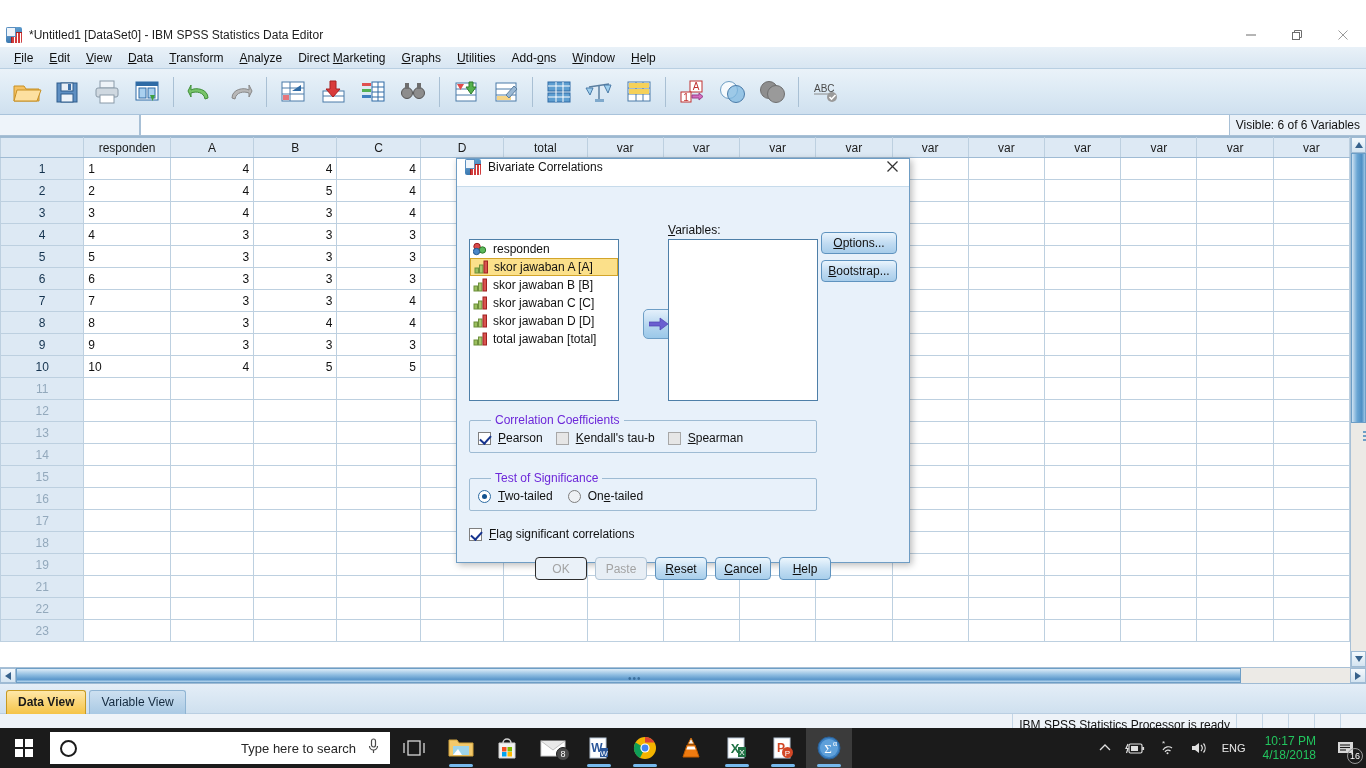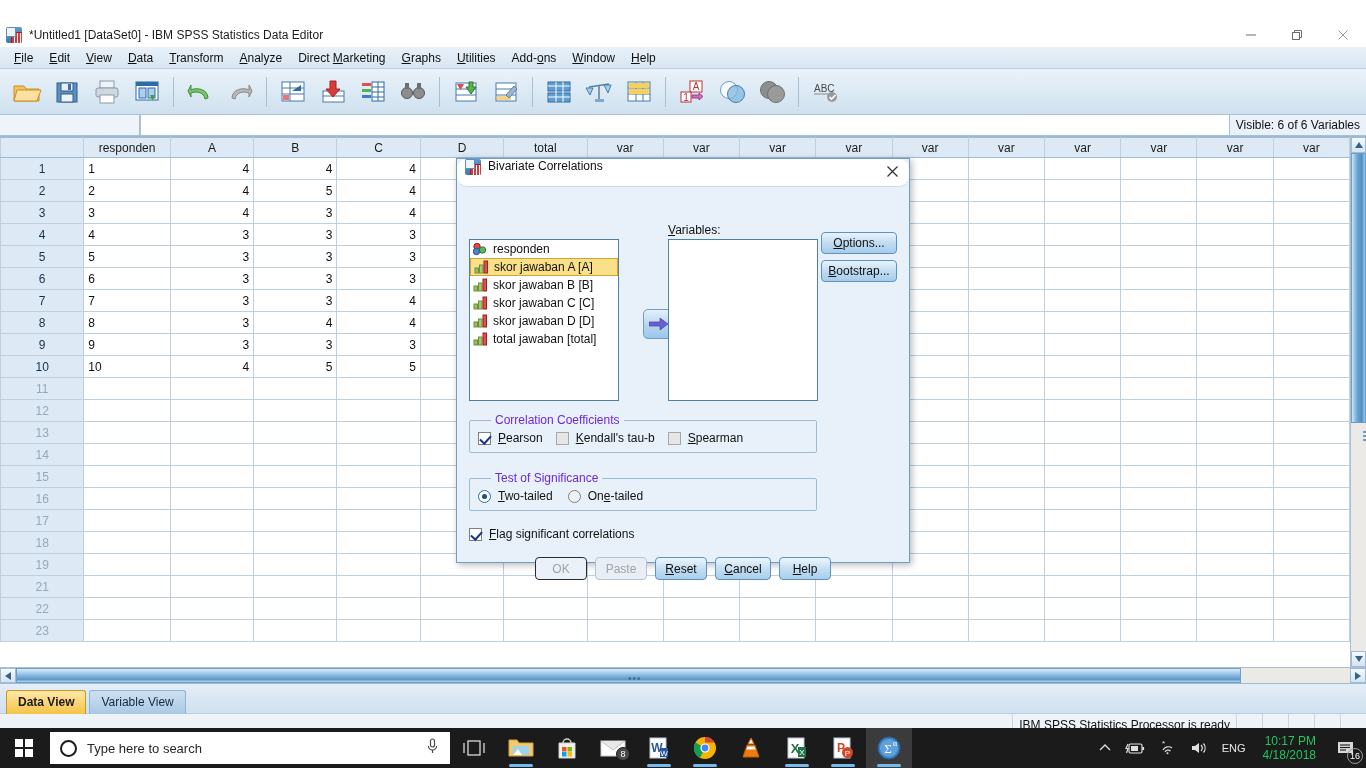--- a/index.html
+++ b/index.html
@@ -244,24 +244,25 @@
     position: absolute; left: 0; bottom: 0;
     width: 1366px; height: 40px;
     background: #1b1b1b;
     display: flex; align-items: center;
   }
   .start-btn {
     width: 48px; height: 40px;
     display: flex; align-items: center; justify-content: center;
   }
   .search-box {
-    width: 400px; height: 32px; margin-left: 2px;
+    width: 340px; height: 32px; margin-left: 2px;
     background: #ffffff;
     display: flex; align-items: center; gap: 10px;
     padding: 0 10px;
+    text-align: right;
   }
   .search-circle {
     width: 17px; height: 17px; border: 2px solid #1b1b1b; border-radius: 50%;
     flex: none;
   }
   .search-text { flex: 1; color: #272727; font-size: 13px; }
   .mic-icon { width: 14px; flex: none; }
   .taskview {
     width: 48px; height: 40px;
     display: flex; align-items: center; justify-content: center;
@@ -313,23 +314,22 @@
     left: 456px; top: 158px;
     width: 454px; height: 405px;
     background: #e8f1fa;
     border: 1px solid #6f9dc4;
     box-shadow: 2px 2px 7px rgba(0,0,0,0.28);
     display: flex; flex-direction: column;
   }
   .dlg-title {
     height: 28px; background: #ffffff;
     border-bottom: 1px solid #c7dbeb;
-    display: flex; align-items: flex-start; gap: 7px;
+    display: flex; align-items: center; gap: 7px;
     padding: 0 4px 12px 8px;
-    border-radius: 10px;
   }
   .dlg-title-text { font-size: 12px; color: #111; flex: 1; }
   .dlg-close {
     width: 26px; height: 24px; display: flex;
     align-items: center; justify-content: center; color: #333;
   }
   .dlg-body { flex: 1; padding: 10px 12px 8px 12px; position: relative; }
 
   .varlist {
     position: absolute; left: 12px; top: 52px;

